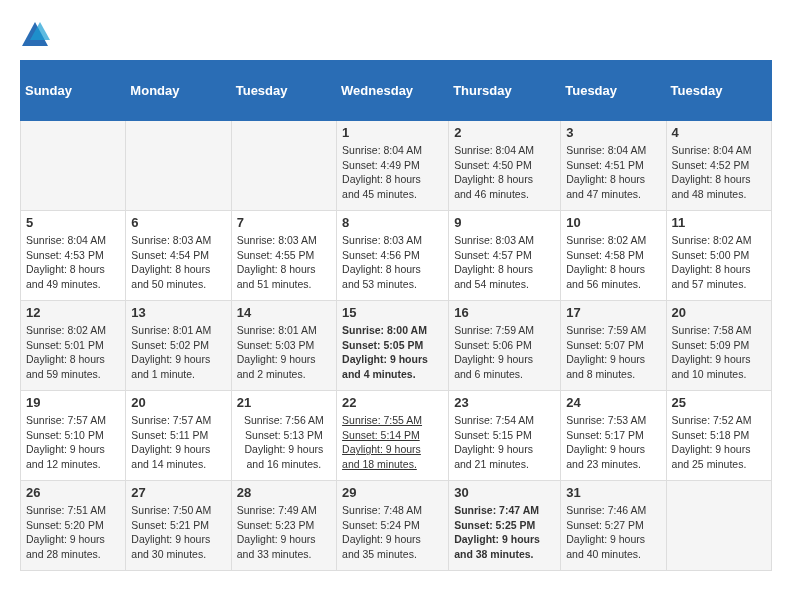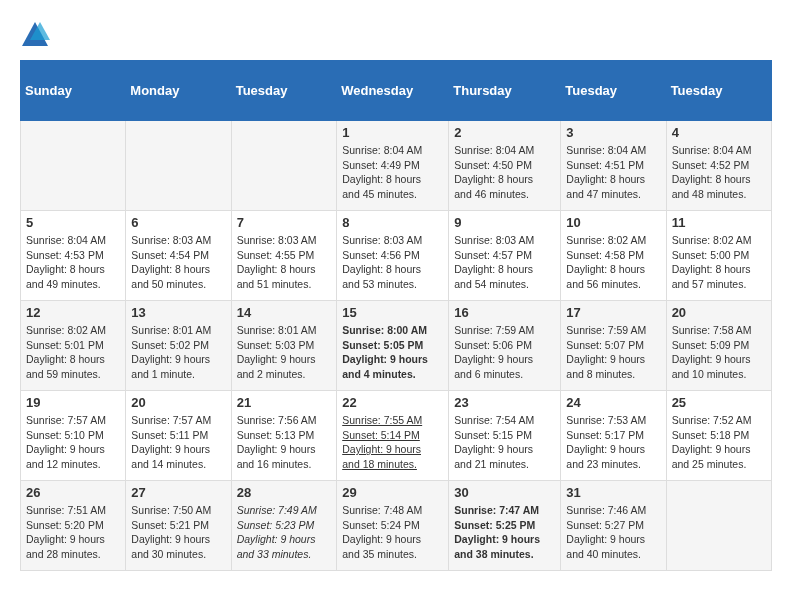--- a/index.html
+++ b/index.html
@@ -268,21 +268,21 @@
         </td>
         <td>
           <span class="day-num">20</span>
           <div class="day-info" style="white-space: pre-line;">Sunrise: 7:57 AM
 Sunset: 5:11 PM
 Daylight: 9 hours
 and 14 minutes.</div>
         </td>
         <td>
           <span class="day-num">21</span>
-          <div class="day-info" style="white-space: pre-line;">Sunrise: 7:56 AM
+          <div class="day-info" style="white-space: pre-line; text-align: center;">Sunrise: 7:56 AM
 Sunset: 5:13 PM
 Daylight: 9 hours
 and 16 minutes.</div>
         </td>
         <td>
           <span class="day-num">22</span>
           <div class="day-info" style="white-space: pre-line; text-decoration: underline;">Sunrise: 7:55 AM
 Sunset: 5:14 PM
 Daylight: 9 hours
 and 18 minutes.</div>
@@ -319,21 +319,21 @@
         </td>
         <td>
           <span class="day-num">27</span>
           <div class="day-info" style="white-space: pre-line;">Sunrise: 7:50 AM
 Sunset: 5:21 PM
 Daylight: 9 hours
 and 30 minutes.</div>
         </td>
         <td>
           <span class="day-num">28</span>
-          <div class="day-info" style="white-space: pre-line; font-style: italic;">Sunrise: 7:49 AM
+          <div class="day-info" style="white-space: pre-line;">Sunrise: 7:49 AM
 Sunset: 5:23 PM
 Daylight: 9 hours
 and 33 minutes.</div>
         </td>
         <td>
           <span class="day-num">29</span>
           <div class="day-info" style="white-space: pre-line;">Sunrise: 7:48 AM
 Sunset: 5:24 PM
 Daylight: 9 hours
 and 35 minutes.</div>

